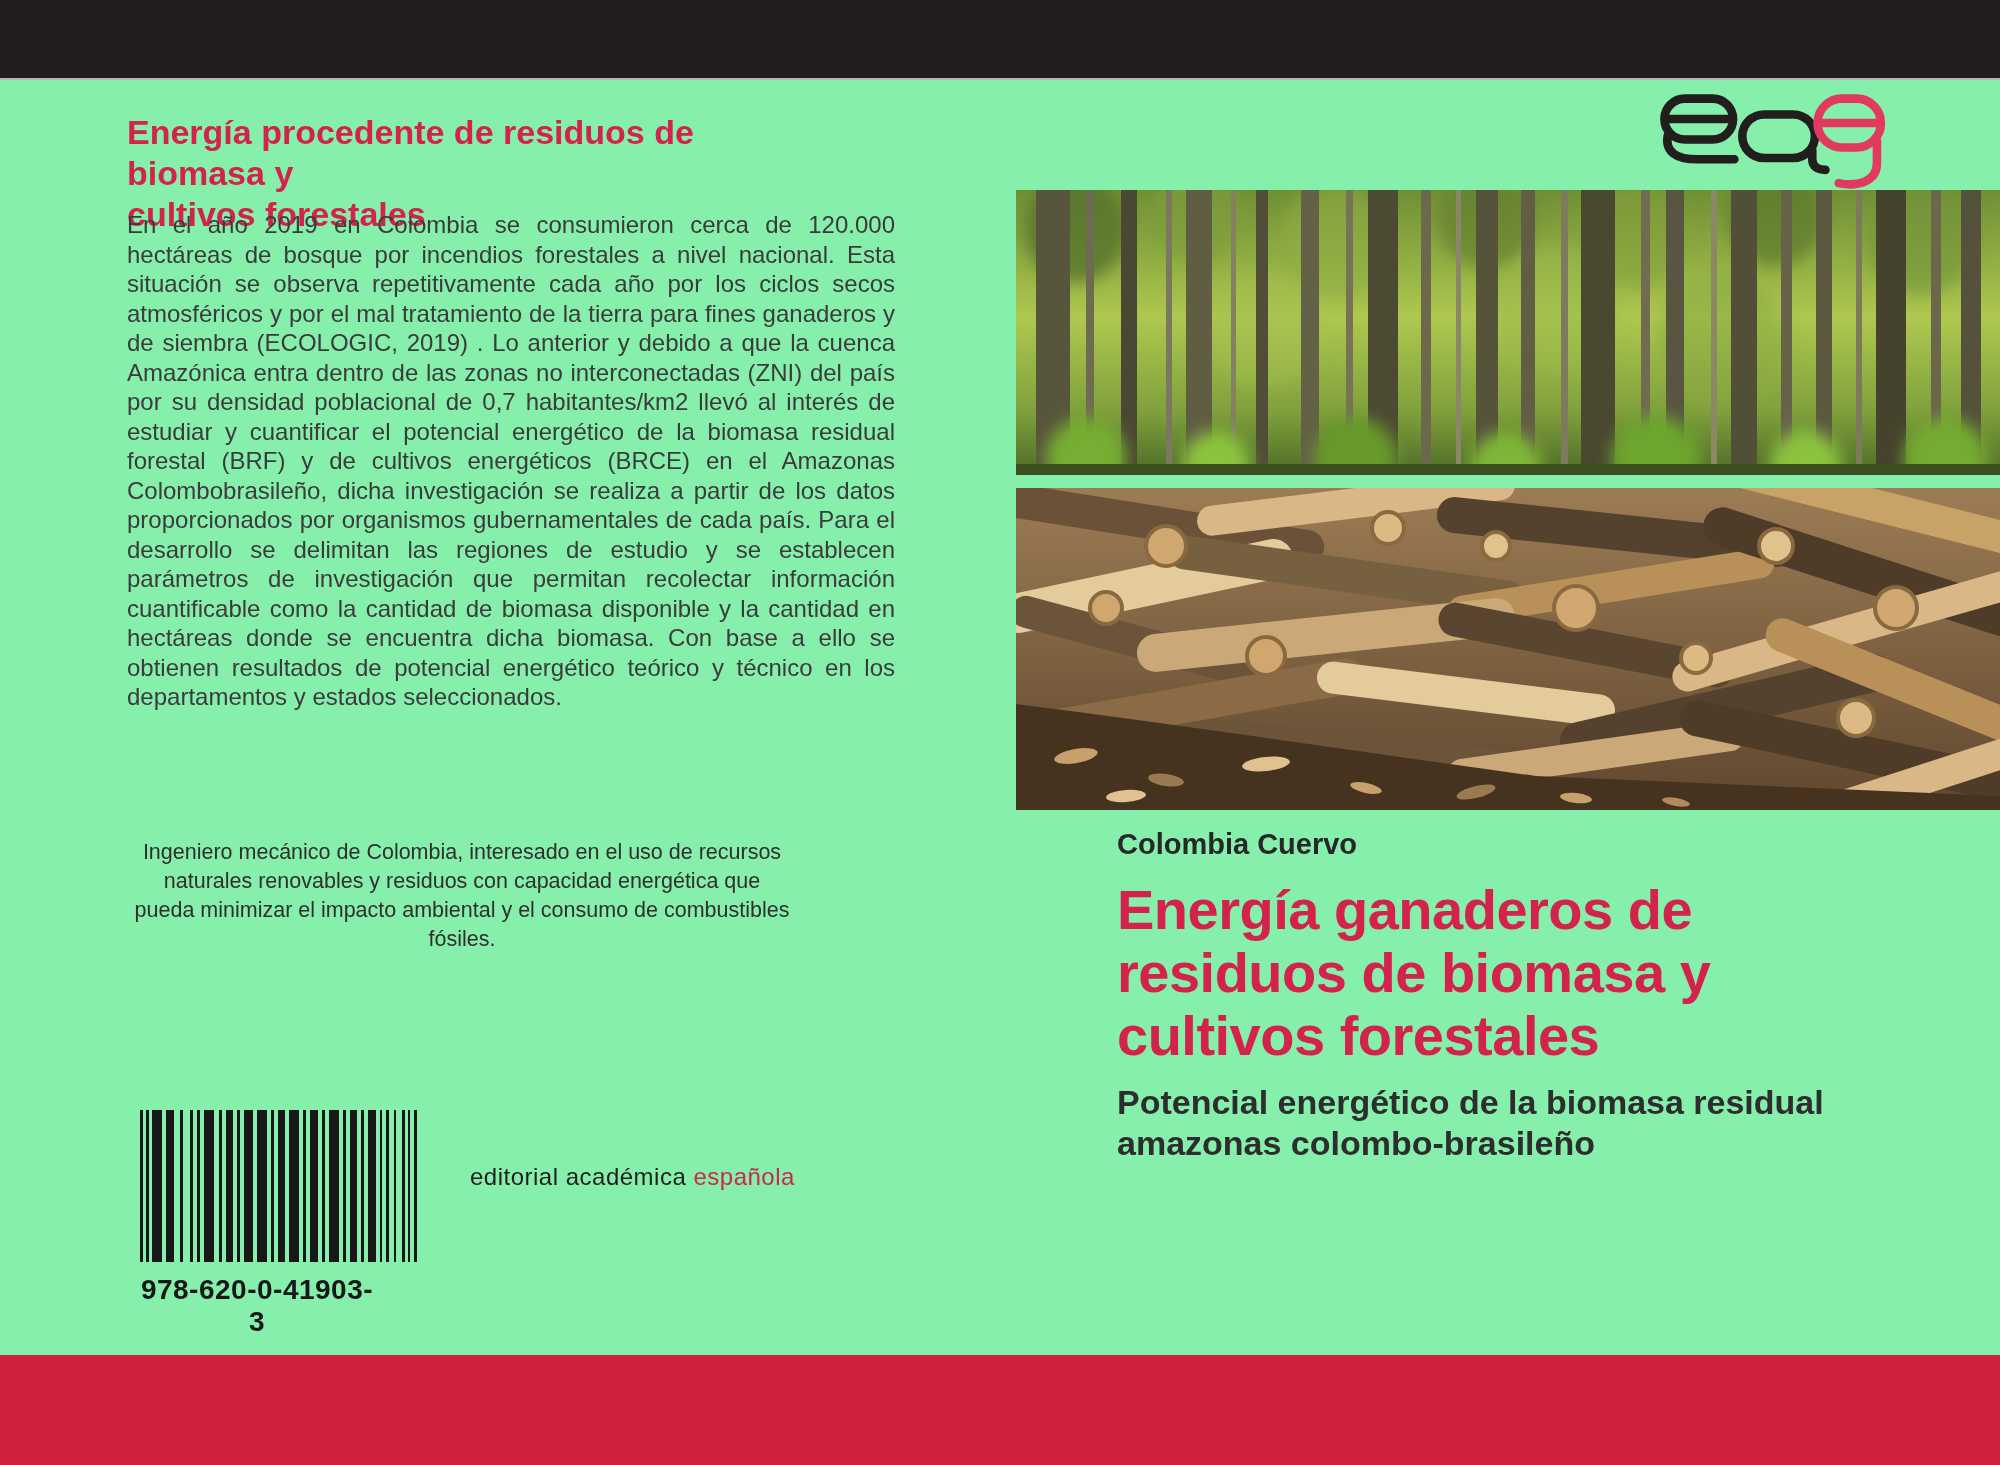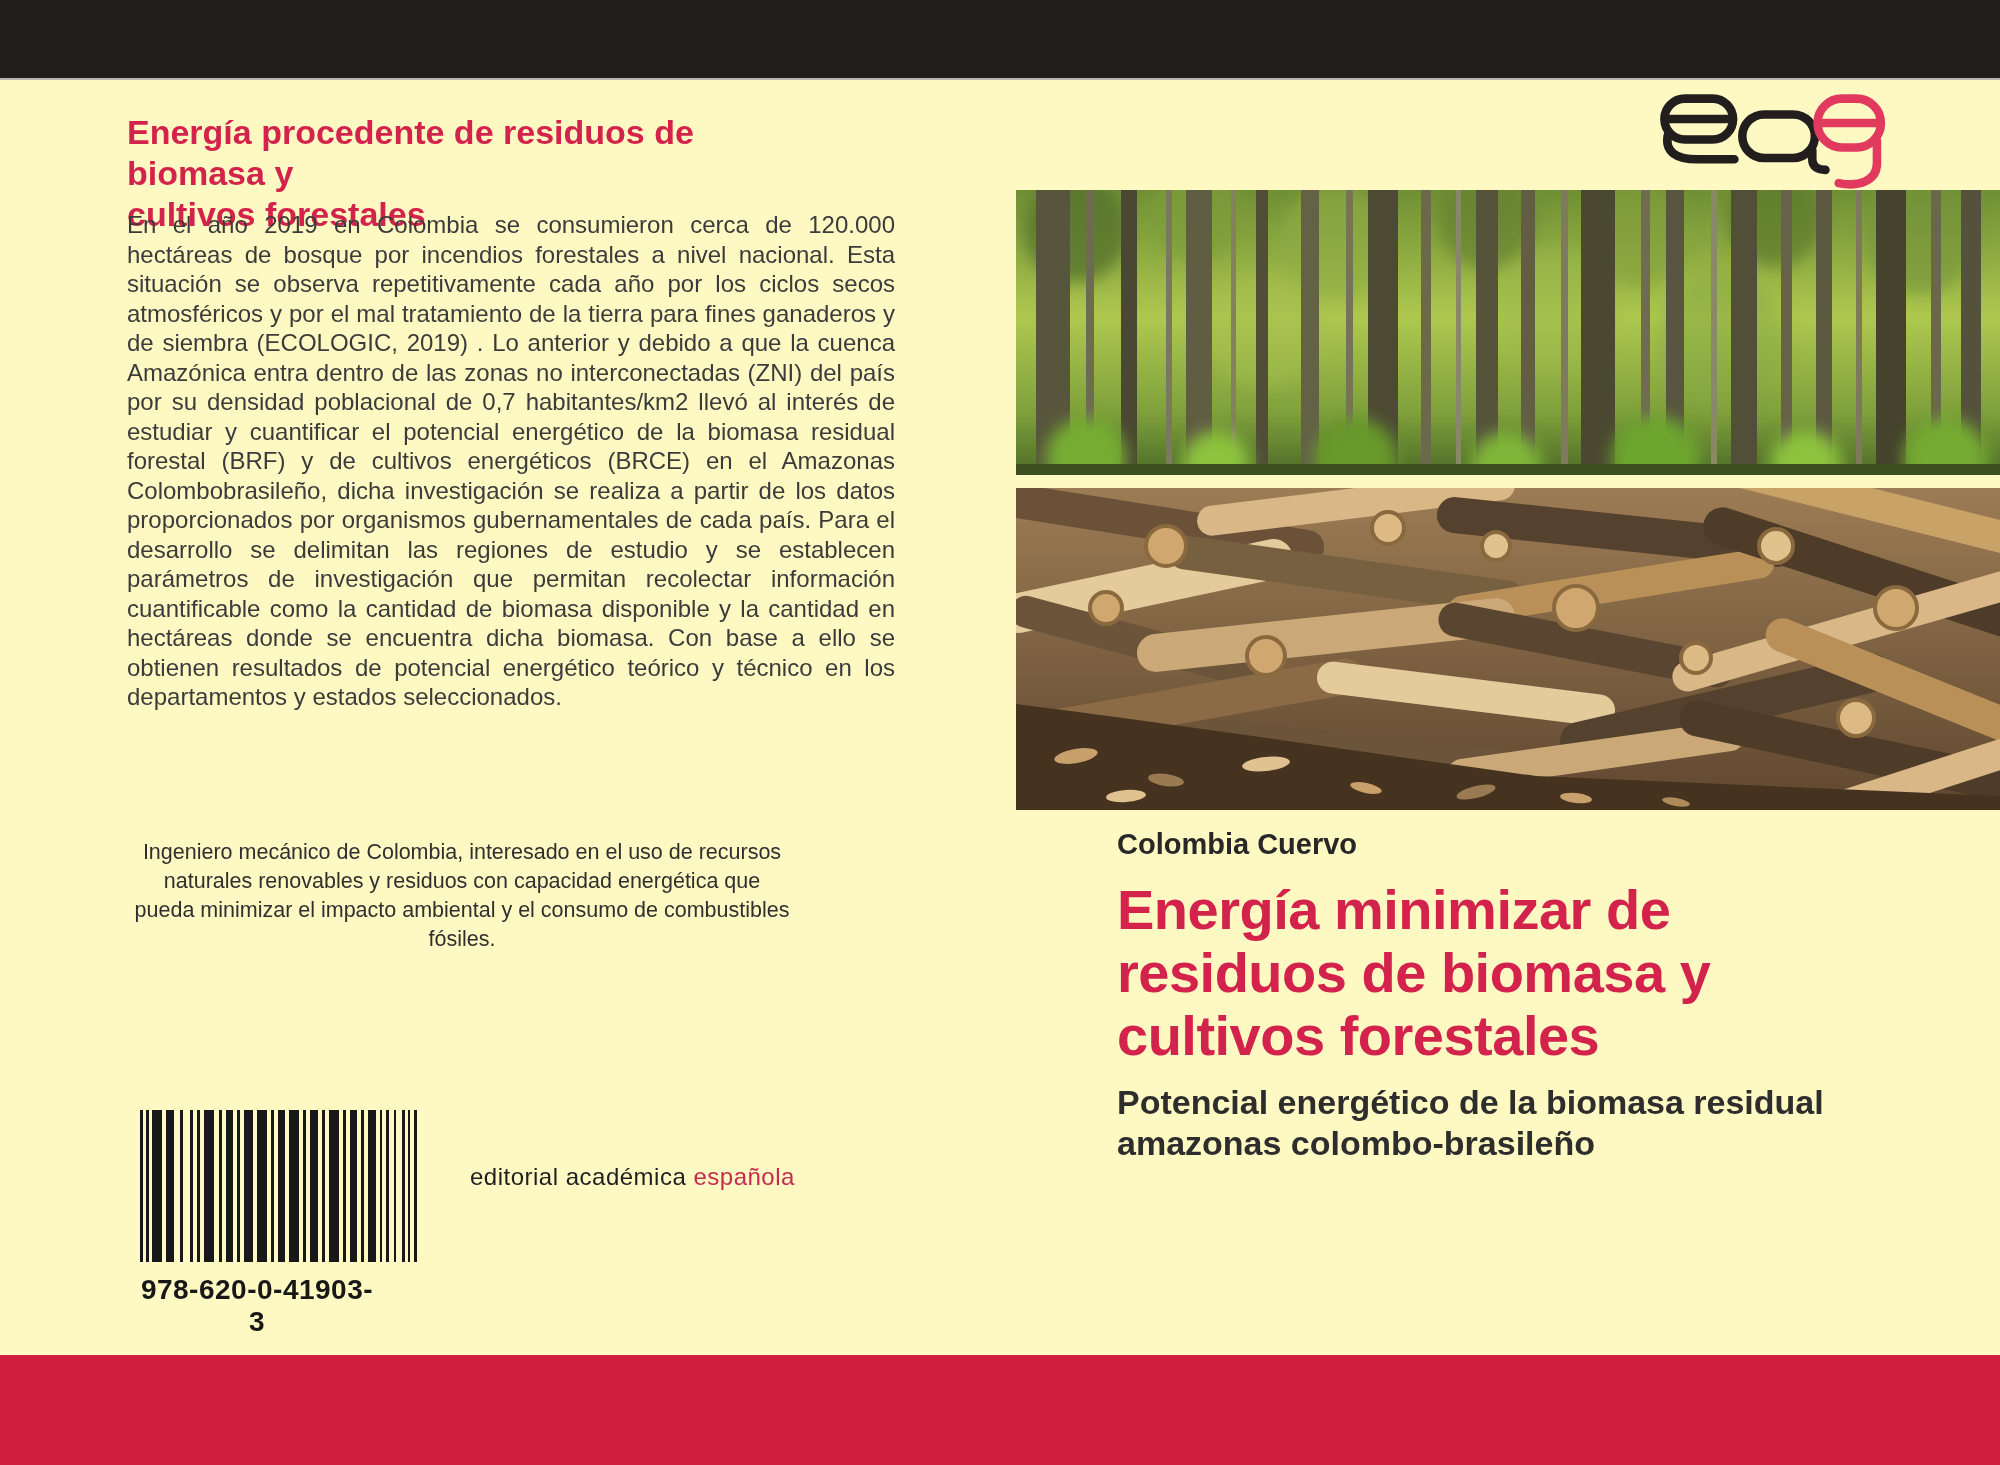--- a/index.html
+++ b/index.html
@@ -1,18 +1,18 @@
 <!DOCTYPE html>
 <html><head>
 <meta charset="utf-8">
 <style>
   html,body{margin:0;padding:0;background:#e9e9e9;}
   .page{
     position:relative;width:2000px;height:1465px;overflow:hidden;
-    background:#fef9c3;font-family:"Liberation Sans",sans-serif;
+    background:#86efac;font-family:"Liberation Sans",sans-serif;
   }
   .top-bar{position:absolute;left:0;top:0;width:2000px;height:78px;background:#211d1d;border-bottom:2px solid #b9b5b5;}
   .bottom-bar{position:absolute;left:0;top:1355px;width:2000px;height:110px;background:#d02040;}
 
   
   .back-title{
     position:absolute;left:127px;top:112px;width:700px;
     font-size:34px;line-height:41px;font-weight:700;color:#d3224b;margin:0;
   }
   .synopsis{
@@ -259,21 +259,21 @@
           <ellipse cx="560" cy="310" rx="16" ry="5" fill="#c7a06b" transform="rotate(6 560 310)"></ellipse>
           <ellipse cx="110" cy="308" rx="20" ry="6" fill="#e0c190" transform="rotate(-4 110 308)"></ellipse>
           <ellipse cx="660" cy="314" rx="14" ry="4" fill="#b08a58" transform="rotate(10 660 314)"></ellipse>
         </g>
       </svg>
     </div>
 
     <div class="author">Colombia Cuervo</div>
 
     <h2 class="front-title">
-      <div>Energía minimizar de</div>
+      <div>Energía ganaderos de</div>
       <div>residuos de biomasa y</div>
       <div>cultivos forestales</div>
     </h2>
 
     <h3 class="subtitle">
       <div>Potencial energético de la biomasa residual</div>
       <div>amazonas colombo-brasileño</div>
     </h3>
   </section>
 

